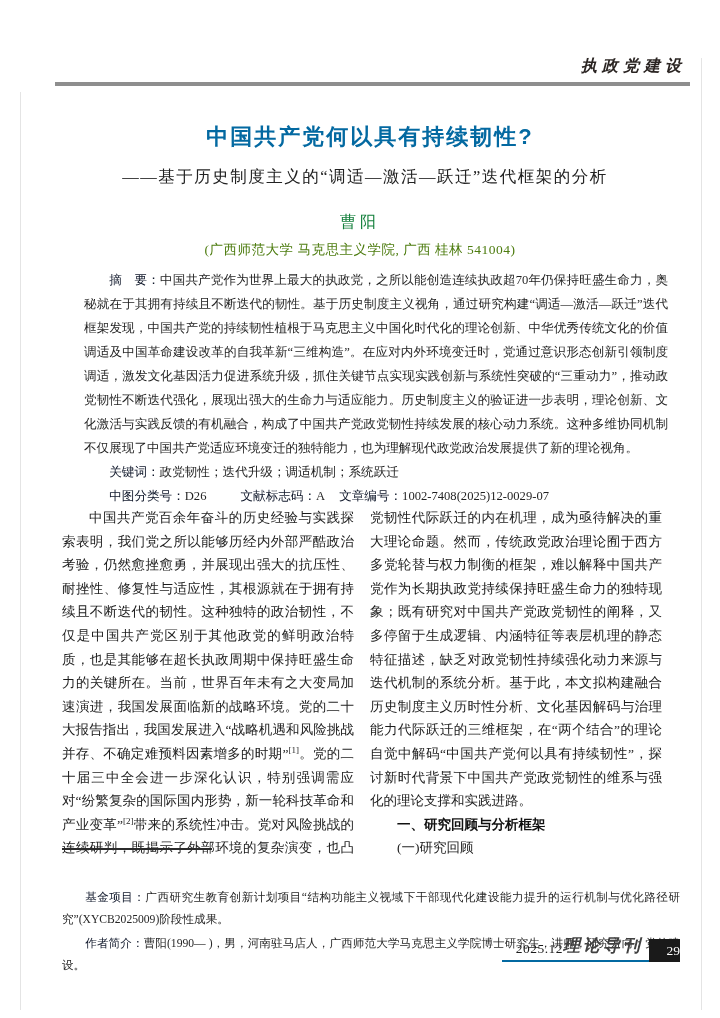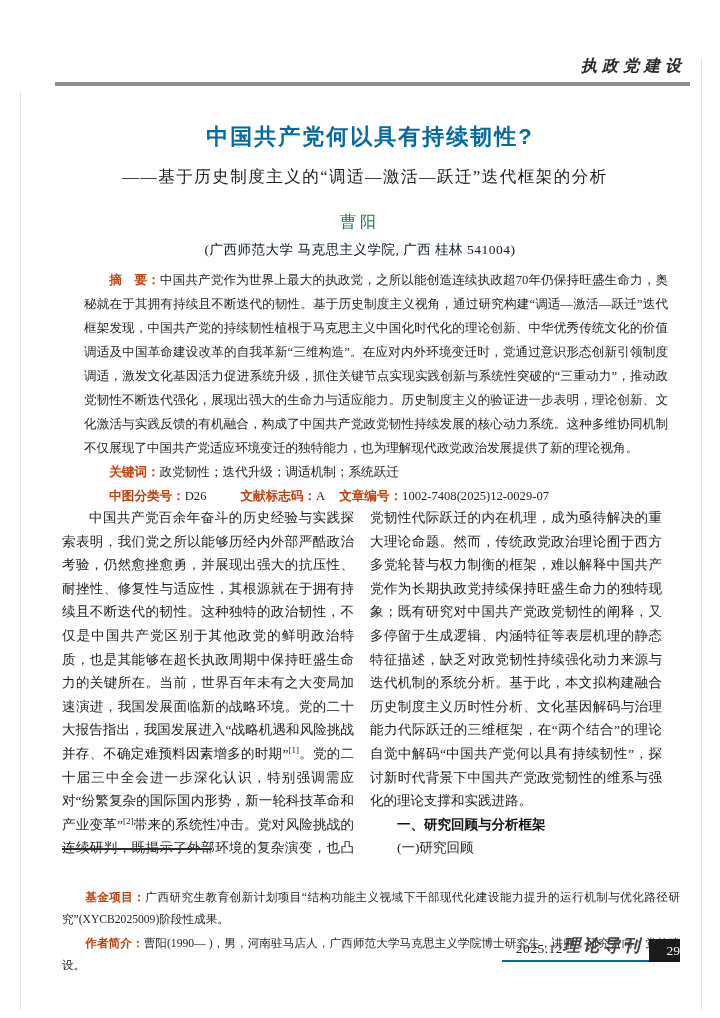--- a/index.html
+++ b/index.html
@@ -39,33 +39,33 @@
     position: absolute; top: 166px; left: 40px; right: 30px;
     text-align: center;
     font-size: 16.5px; letter-spacing: 1.5px; color: #222;
   }
   .author {
     position: absolute; top: 212px; left: 0; right: 0;
     text-align: center; font-size: 16px; letter-spacing: 4px; color: #15803d;
   }
   .affiliation {
     position: absolute; top: 241px; left: 0; right: 0;
-    text-align: center; font-size: 13.5px; color: #0f172a; letter-spacing: 0.5px;
+    text-align: center; font-size: 13.5px; color: #4d7c0f; letter-spacing: 0.5px;
   }
 
   
   .abstract-block {
     position: absolute; top: 268px; left: 84px; right: 52px;
     font-size: 12.6px; line-height: 24px; color: #1f1f1f;
     text-align: justify;
   }
   .abstract-block p.abs { text-indent: 2em; }
   .b-label {
     font-family: "Liberation Sans", "DejaVu Sans", sans-serif;
-    font-weight: 700; color: #c2410c;
+    font-weight: 400; color: #0f172a;
   }
   .kw-line { text-indent: 2em; }
   .clc-line { text-indent: 2em; }
   .clc-line .gap1 { display: inline-block; width: 34px; }
   .clc-line .gap2 { display: inline-block; width: 14px; }
 
   
   .columns {
     position: absolute; top: 506px; left: 62px; right: 58px;
     height: 358px; display: flex; gap: 16px; overflow: hidden;

